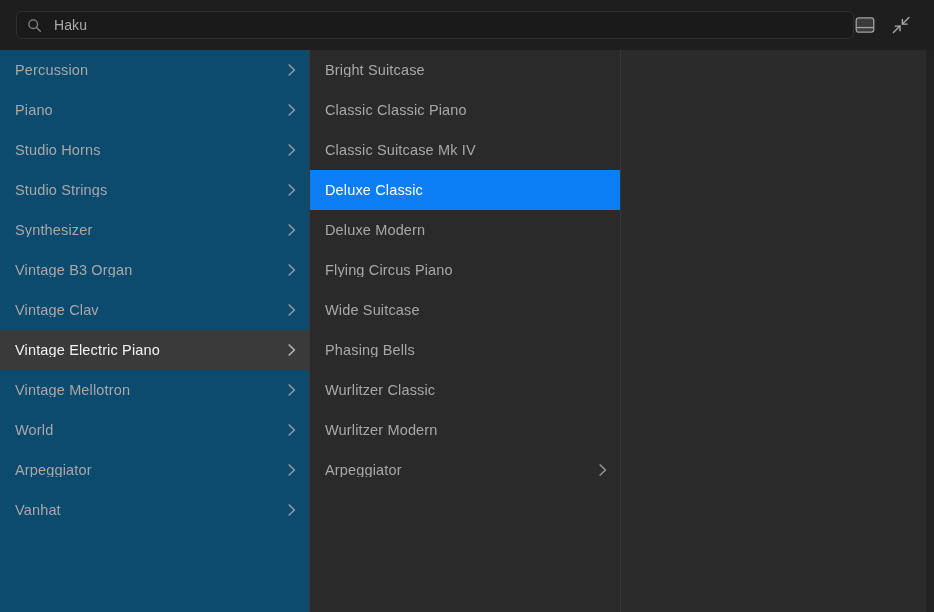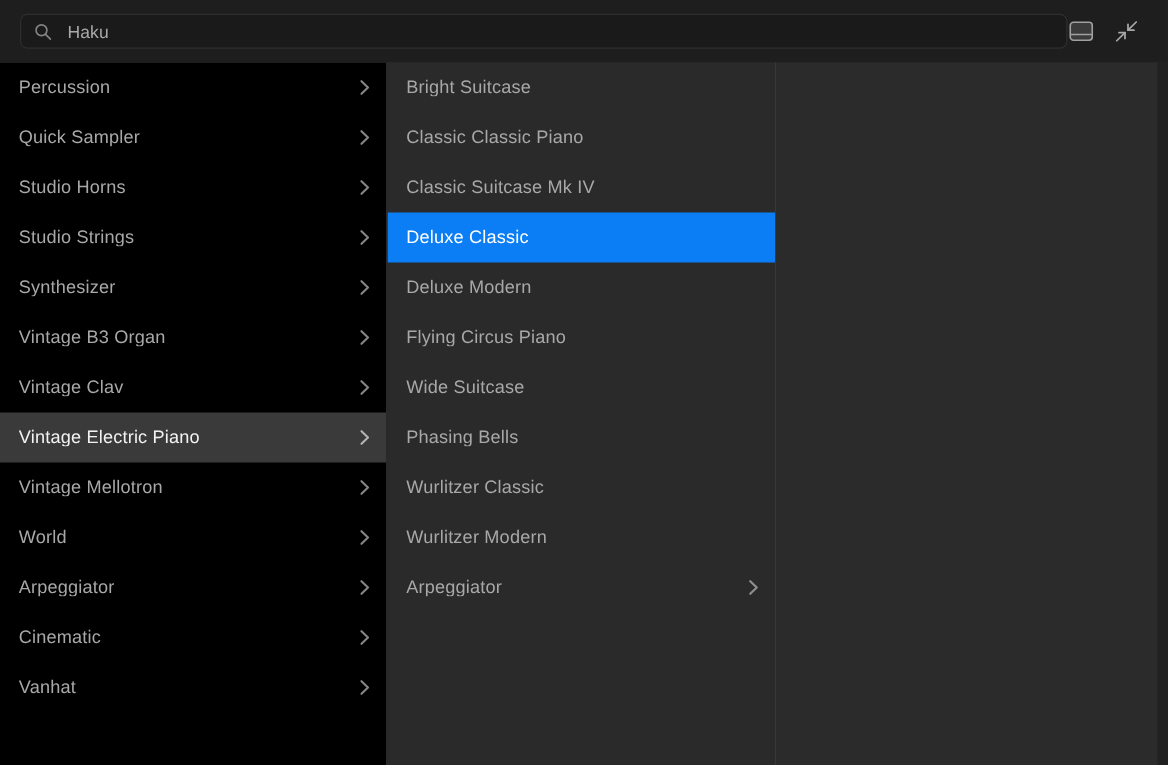--- a/index.html
+++ b/index.html
@@ -98,21 +98,21 @@
   .column {
     position: relative;
     height: 100%;
     overflow: hidden;
     background: #2b2b2b;
   }
 
   .column.col-1 {
     width: 310px;
     flex: 0 0 310px;
-    background: #000000;
+    background: #0c4a6e;
     border-right: 1px solid #383838;
   }
 
   .column.col-2 {
     width: 311px;
     flex: 0 0 311px;
     background: #2a2a2a;
     border-right: 1px solid #383838;
   }
 
@@ -217,21 +217,21 @@
   <div class="browser">
 
     <div class="column col-1">
         <div class="row">
           <span class="row-label">Percussion</span>
           <svg class="chevron" viewBox="0 0 10 14" fill="none">
             <polyline points="2.2,2 7.4,7 2.2,12" stroke="#b3b3b3" stroke-width="1.7" stroke-linecap="round" stroke-linejoin="round"></polyline>
           </svg>
         </div>
         <div class="row">
-          <span class="row-label">Quick Sampler</span>
+          <span class="row-label">Piano</span>
           <svg class="chevron" viewBox="0 0 10 14" fill="none">
             <polyline points="2.2,2 7.4,7 2.2,12" stroke="#b3b3b3" stroke-width="1.7" stroke-linecap="round" stroke-linejoin="round"></polyline>
           </svg>
         </div>
         <div class="row">
           <span class="row-label">Studio Horns</span>
           <svg class="chevron" viewBox="0 0 10 14" fill="none">
             <polyline points="2.2,2 7.4,7 2.2,12" stroke="#b3b3b3" stroke-width="1.7" stroke-linecap="round" stroke-linejoin="round"></polyline>
           </svg>
         </div>
@@ -277,26 +277,20 @@
             <polyline points="2.2,2 7.4,7 2.2,12" stroke="#b3b3b3" stroke-width="1.7" stroke-linecap="round" stroke-linejoin="round"></polyline>
           </svg>
         </div>
         <div class="row">
           <span class="row-label">Arpeggiator</span>
           <svg class="chevron" viewBox="0 0 10 14" fill="none">
             <polyline points="2.2,2 7.4,7 2.2,12" stroke="#b3b3b3" stroke-width="1.7" stroke-linecap="round" stroke-linejoin="round"></polyline>
           </svg>
         </div>
         <div class="row">
-          <span class="row-label">Cinematic</span>
-          <svg class="chevron" viewBox="0 0 10 14" fill="none">
-            <polyline points="2.2,2 7.4,7 2.2,12" stroke="#b3b3b3" stroke-width="1.7" stroke-linecap="round" stroke-linejoin="round"></polyline>
-          </svg>
-        </div>
-        <div class="row">
           <span class="row-label">Vanhat</span>
           <svg class="chevron" viewBox="0 0 10 14" fill="none">
             <polyline points="2.2,2 7.4,7 2.2,12" stroke="#b3b3b3" stroke-width="1.7" stroke-linecap="round" stroke-linejoin="round"></polyline>
           </svg>
         </div>
       </div>
     <div class="column col-2">
         <div class="row">
           <span class="row-label">Bright Suitcase</span>
         </div>

